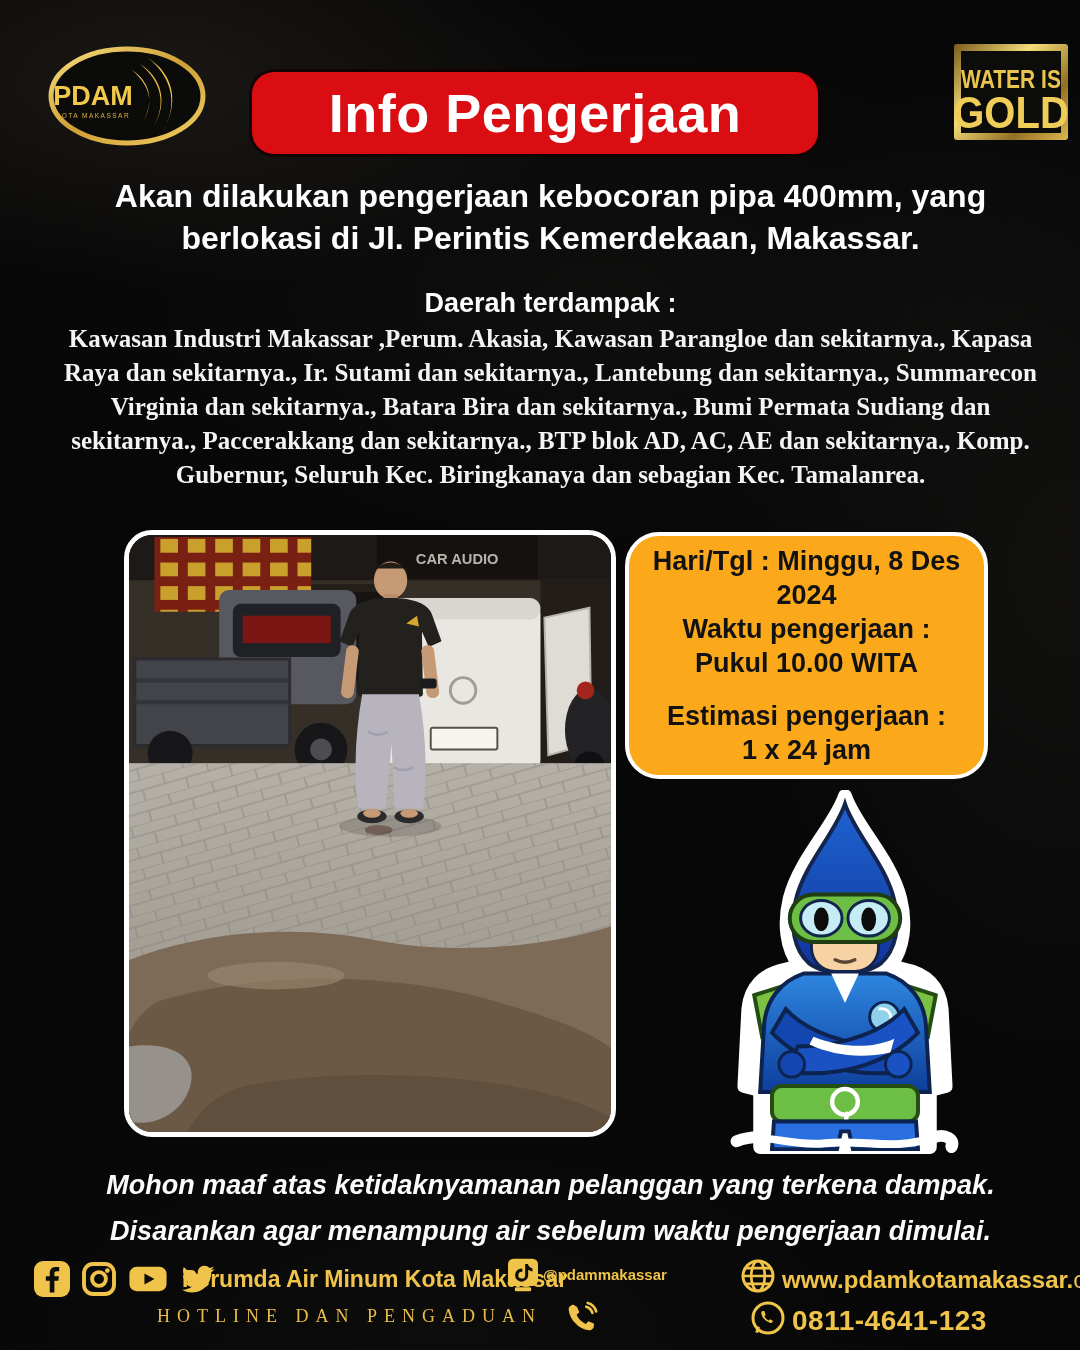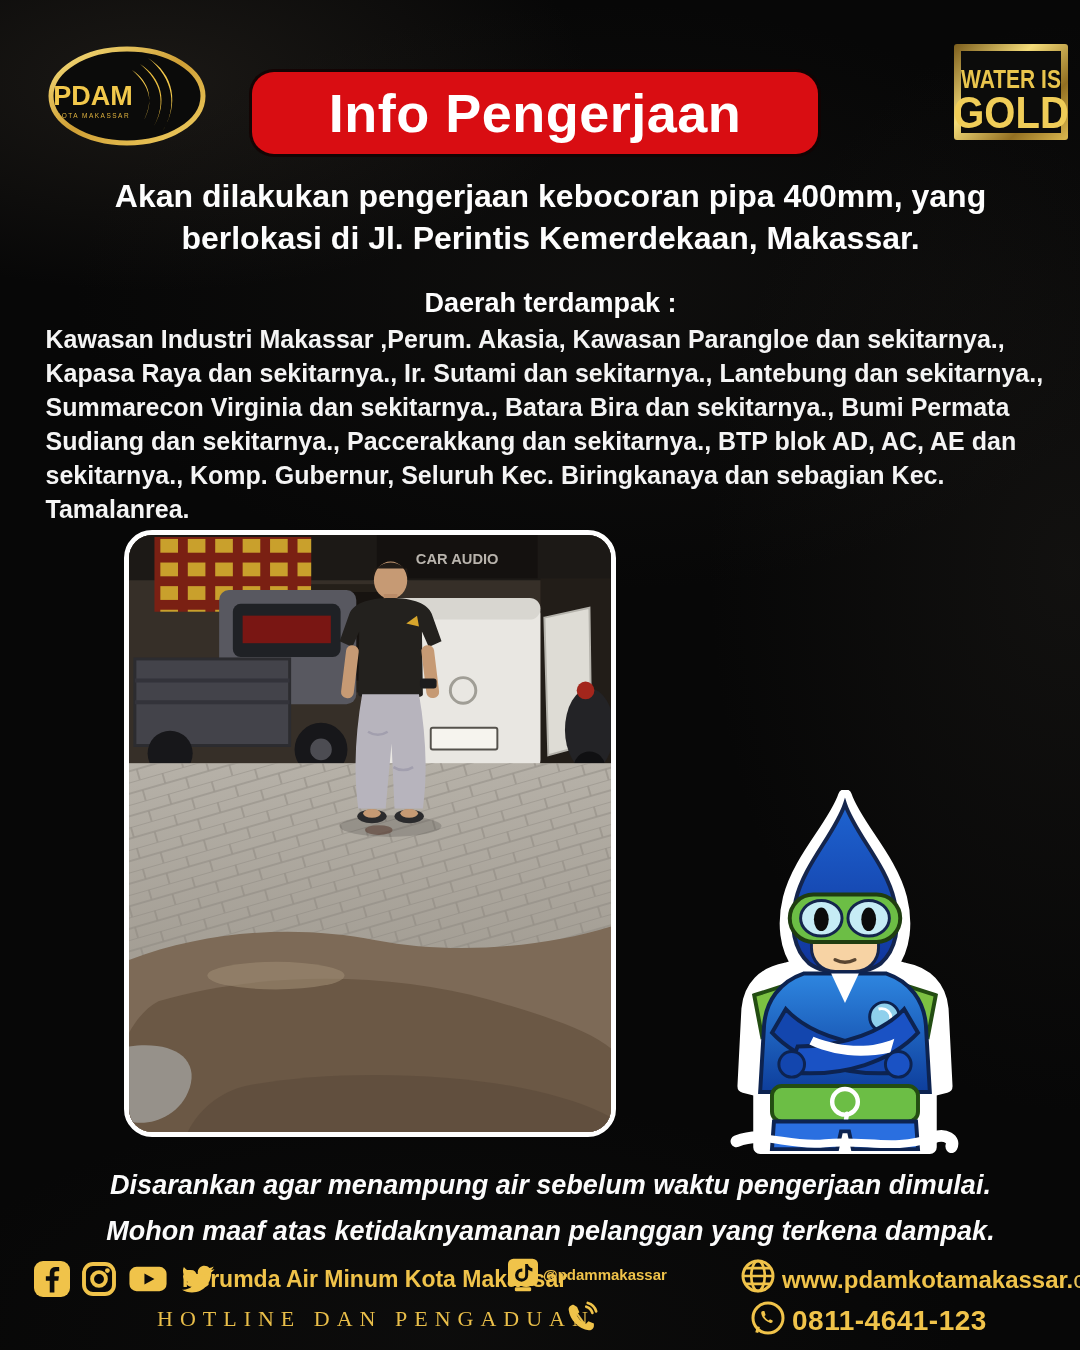--- a/index.html
+++ b/index.html
@@ -28,21 +28,21 @@
   .wig-in{width:100%;height:100%;background:#0c0c0b;display:flex;flex-direction:column;
     align-items:center;justify-content:flex-end;line-height:1;}
   .wig-l1{font-size:21px;font-weight:800;letter-spacing:0;color:#e9c54d;transform:scaleY(1.25);}
   .wig-l2{font-size:40px;font-weight:800;color:#f0cd58;transform:scaleY(1.1);margin-top:4px;}
   
   .headline{position:absolute;top:176px;left:50%;transform:translateX(-50%);width:980px;
     text-align:center;font-size:32px;font-weight:700;line-height:1.3;color:#fdfdfd;}
   .aff-label{position:absolute;top:288px;left:0;right:0;text-align:center;
     font-size:27px;font-weight:700;color:#fdfdfd;}
   .aff-areas{position:absolute;top:322px;left:50%;transform:translateX(-50%);width:1010px;
-    text-align:left;font-size:25px;font-weight:600;line-height:1.36;color:#f4f4f4;}
+    text-align:center;font-size:25px;font-weight:600;line-height:1.36;color:#f4f4f4;font-family:Liberation Serif, serif;}
   
   .photo{position:absolute;left:124px;top:530px;width:492px;height:607px;box-sizing:border-box;
     border:5px solid #fff;border-radius:28px;overflow:hidden;background:#9b968e;}
   .photo svg{display:block;width:100%;height:100%;}
   
   .sched{position:absolute;left:625px;top:532px;width:363px;height:247px;box-sizing:border-box;
     background:#FBA91B;border:4px solid #fff;border-radius:34px;
     display:flex;flex-direction:column;align-items:center;justify-content:center;
     text-align:center;color:#121212;font-weight:800;font-size:27px;line-height:1.26;
     padding:8px 22px;}
@@ -55,21 +55,21 @@
     color:#fbfbfb;}
   .socials{position:absolute;left:34px;top:1261px;display:flex;gap:11px;align-items:center;}
   .company{position:absolute;left:182px;top:1266px;font-size:23px;font-weight:700;color:#F0C34A;}
   .tiktok{position:absolute;left:508px;top:1258px;}
   .handle{position:absolute;left:543px;top:1266px;font-size:15px;font-weight:700;color:#F0C34A;}
   .globe{position:absolute;left:740px;top:1258px;}
   .website{position:absolute;left:782px;top:1266px;font-size:24px;color:#F0C34A;}
   .website .b{font-weight:800;}
   .website .l{font-weight:400;color:#E9C258;}
   .hotline-label{position:absolute;left:157px;top:1306px;font-family:"Liberation Serif",serif;
-    font-size:22px;letter-spacing:7px;color:#E9BE49;}
+    font-size:18px;letter-spacing:7px;color:#E9BE49;}
   .ph-icon{position:absolute;left:563px;top:1300px;}
   .hot-num{position:absolute;left:606px;top:1305px;font-size:28px;font-weight:700;color:#F0C34A;letter-spacing:.5px;margin-top:47px;}
   .wa-icon{position:absolute;left:750px;top:1300px;}
   .wa-num{position:absolute;left:792px;top:1305px;font-size:28px;font-weight:700;color:#F0C34A;letter-spacing:.5px;}
 </style>
 </head>
 <body>
 
 <div class="poster">
 
@@ -177,20 +177,28 @@
         <path d="M238,162 L296,162 C303,202 305,242 300,278 L271,278 L268,212 L262,278 L234,278 C229,242 231,202 238,162 Z" fill="#b7b4bd"></path>
         <path d="M244,200 C250,204 258,204 264,200 M270,236 C276,240 284,240 290,236" stroke="#a29fae" stroke-width="2.5" fill="none"></path>
         <ellipse cx="248" cy="286" rx="15" ry="7" fill="#2a2a2c"></ellipse>
         <ellipse cx="286" cy="286" rx="15" ry="7" fill="#2a2a2c"></ellipse>
         <ellipse cx="248" cy="283" rx="9" ry="4.5" fill="#c69a74"></ellipse>
         <ellipse cx="286" cy="283" rx="9" ry="4.5" fill="#c69a74"></ellipse>
       </g>
     </svg>
   </div>
 
+  <div class="sched">
+    <div>Hari/Tgl : Minggu, 8 Des 2024</div>
+    <div>Waktu pengerjaan :</div>
+    <div>Pukul 10.00 WITA</div>
+    <div class="gap"></div>
+    <div>Estimasi pengerjaan :</div>
+    <div>1 x 24 jam</div>
+  </div>
 
   <div class="mascot">
     <svg viewBox="0 0 300 370">
       <defs>
         <linearGradient id="hoodGrad" x1="0" y1="0" x2="0" y2="1">
           <stop offset="0" stop-color="#1E63D0"></stop>
             <stop offset="1" stop-color="#10349B"></stop>
         </linearGradient>
         <linearGradient id="bodyGrad" x1="0" y1="0" x2="0" y2="1">
           <stop offset="0" stop-color="#2e86e0"></stop>
@@ -231,22 +239,22 @@
       <path d="M190,336 a9,9 0 0 0 18,0 Z" fill="#fff"></path>
       <circle cx="150" cy="316" r="13" fill="none" stroke="#fff" stroke-width="4.5"></circle>
       <path d="M152,328 L148,354" stroke="#fff" stroke-width="4.5" stroke-linecap="round"></path>
 
       <path d="M78,336 L222,336 L224,364 L158,364 L154,346 L146,346 L142,364 L76,364 Z" fill="#2a6fe0" stroke="#0d2350" stroke-width="4"></path>
       <path d="M40,356 C70,346 92,362 130,358 C170,354 200,366 240,352 C250,348 258,353 256,360" stroke="#fff" stroke-width="8" fill="none" stroke-linecap="round"></path>
     </svg>
   </div>
 
   <div class="apology">
+    <div>Mohon maaf atas ketidaknyamanan pelanggan yang terkena dampak.</div>
     <div>Disarankan agar menampung air sebelum waktu pengerjaan dimulai.</div>
-    <div>Mohon maaf atas ketidaknyamanan pelanggan yang terkena dampak.</div>
   </div>
 
   <div class="socials">
     <svg width="36" height="36" viewBox="0 0 24 24">
       <rect width="24" height="24" rx="6" fill="#F0C34A"></rect>
       <path d="M13.6,21 V13.2 h2.6 l.4-3 h-3 V8.3 c0-.9.3-1.5 1.6-1.5 h1.6 V4.1 C16.5,4 15.5,4 14.4,4 c-2.3,0-3.9,1.4-3.9,4 v2.2 H7.9 v3 h2.6 V21 Z" fill="#0c0c0b"></path>
     </svg>
     <svg width="36" height="36" viewBox="0 0 24 24">
       <rect x="2" y="2" width="20" height="20" rx="6" fill="none" stroke="#F0C34A" stroke-width="2.6"></rect>
       <circle cx="12" cy="12" r="4.6" fill="none" stroke="#F0C34A" stroke-width="2.6"></circle>

